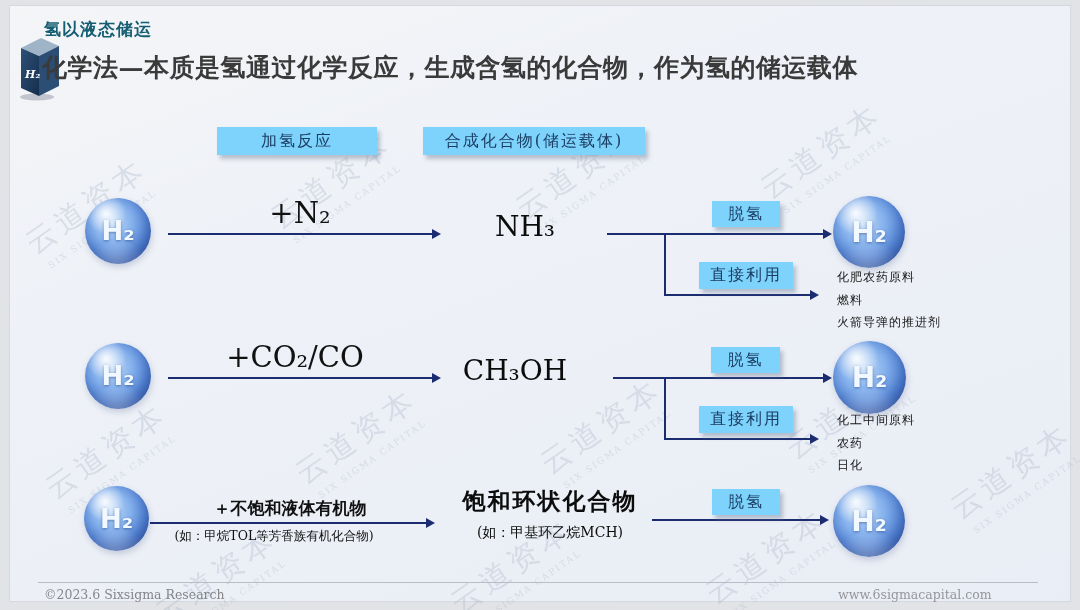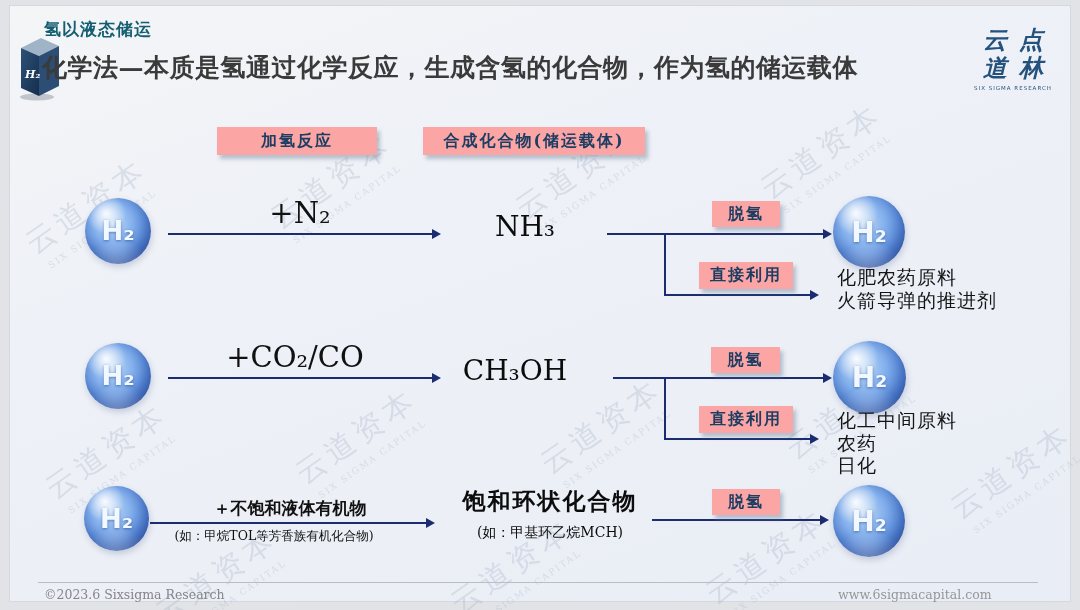--- a/index.html
+++ b/index.html
@@ -25,23 +25,23 @@
             color:#3a3a3a; letter-spacing:.5px; }
   .book-icon { position:absolute; left:16px; top:34px; }
 
   .logo { position:absolute; left:963px; top:26px; width:100px; text-align:center;
           color:#24527c; }
   .logo-cn span { display:block; font-size:24px; font-style:italic; font-weight:bold;
                   letter-spacing:12px; line-height:28px; text-indent:12px; }
   .logo-en { font-size:5.5px; letter-spacing:1px; margin-top:3px; color:#24527c; font-family:"DejaVu Sans",sans-serif; }
 
   
-  .bluebox { position:absolute; background:#fca5a5; box-shadow:3px 4px 4px rgba(110,130,155,.45);
+  .bluebox { position:absolute; background:#7dd3fc; box-shadow:3px 4px 4px rgba(110,130,155,.45);
              display:flex; align-items:center; justify-content:center;
-             font-weight:bold; color:#1c3e63; font-size:16px; letter-spacing:2px; }
+             font-weight:normal; color:#1c3e63; font-size:16px; letter-spacing:2px; }
 
   
   .sphere { position:absolute; border-radius:50%;
     background:
       radial-gradient(circle at 32% 24%, rgba(255,255,255,.95), rgba(255,255,255,0) 30%),
       radial-gradient(circle at 50% 115%, rgba(255,255,255,.5), rgba(255,255,255,0) 42%),
       radial-gradient(circle at 42% 38%, #bdd9f6 0%, #84b0ec 35%, #5082d5 65%, #3757a8 88%, #2e4a97 100%);
     box-shadow: inset -4px -7px 12px rgba(25,45,110,.30), 1px 3px 6px rgba(70,90,140,.25);
     display:flex; align-items:center; justify-content:center;
     color:#f2f8ff; font-weight:bold; font-family:"DejaVu Sans","Liberation Sans",sans-serif;
@@ -54,21 +54,21 @@
            border-bottom:5px solid transparent; border-left:9px solid #1b2d70; }
 
   .rx-label { position:absolute; text-align:center; color:#111; font-size:29px; }
   .rx-label-sm { position:absolute; text-align:center; color:#111; font-size:17px; font-weight:bold; }
   .rx-note { position:absolute; text-align:center; color:#111; font-size:12.5px; }
   .formula { position:absolute; text-align:center; color:#0c0c0c; font-size:28px; }
   .product3 { position:absolute; text-align:center; color:#0c0c0c; }
   .product3 .p-title { font-size:23px; font-weight:bold; letter-spacing:2px; }
   .product3 .p-note  { font-size:14px; margin-top:7px; }
 
-  .uses { position:absolute; font-size:19px; color:#151515; line-height:22.5px; letter-spacing:1px; }
+  .uses { position:absolute; font-size:12px; color:#151515; line-height:22.5px; letter-spacing:1px; }
 
   
   .footer-line { position:absolute; left:38px; top:582px; width:1000px; height:1px; background:#b9bdc6; }
   .footer-left  { position:absolute; left:44px; top:587px; font-size:12.5px; color:#85858a; }
   .footer-right { position:absolute; left:838px; top:587px; width:200px; text-align:left;
                   font-size:12.5px; color:#96969b; }
 </style>
 </head>
 <body>
 
@@ -135,47 +135,41 @@
     </defs>
     <ellipse cx="21" cy="63" rx="17" ry="3.5" fill="rgba(100,110,130,.35)"></ellipse>
     <polygon points="5,14 25,4 43,12 23,22" fill="#9fb4c6"></polygon>
     <polygon points="23,22 43,12 43,52 23,62" fill="#2c4d74"></polygon>
     <polygon points="5,14 23,22 23,62 5,54" fill="url(#gf)"></polygon>
     <text x="9" y="44" font-size="11" font-style="italic" font-weight="bold" fill="#ffffff">H₂</text>
   </svg>
   <div class="kicker">氢以液态储运</div>
   <div class="title">化学法—本质是氢通过化学反应，生成含氢的化合物，作为氢的储运载体</div>
 
-  <div class="logo">
-    <div class="logo-cn">
-      <span>云点</span>
-      <span>道林</span>
-    </div>
-    <div class="logo-en">SIX SIGMA RESEARCH</div>
-  </div>
 
   <div class="bluebox" style="left:217px; top:127px; width:160px; height:28px;">加氢反应</div>
   <div class="bluebox" style="left:423px; top:127px; width:222px; height:28px;">合成化合物(储运载体)</div>
 
   <div>
     <div class="sphere" style="left:85px; top:198px; width:66px; height:66px; font-size:26px;">H₂</div>
     <div class="hline" style="left:168px; top:233px; width:264px;"></div>
     <div class="ahead" style="left:432px; top:229px;"></div>
     <div class="rx-label" style="left:200px; top:196px; width:200px;text-align:center;">+N₂</div>
     <div class="formula" style="left:455px; top:210px; width:140px;">NH₃</div>
     <div class="hline" style="left:607px; top:233px; width:216px;"></div>
     <div class="ahead" style="left:823px; top:229px;"></div>
     <div class="vline" style="left:664px; top:233px; height:63px;"></div>
     <div class="hline" style="left:664px; top:294px; width:146px;"></div>
     <div class="ahead" style="left:810px; top:290px;"></div>
     <div class="bluebox" style="left:712px; top:201px; width:68px; height:26px;">脱氢</div>
     <div class="bluebox" style="left:699px; top:262px; width:94px; height:27px;">直接利用</div>
     <div class="sphere" style="left:833px; top:196px; width:72px; height:72px; font-size:28px;">H₂</div>
     <div class="uses" style="left:837px; top:266px;">
       <div>化肥农药原料</div>
+      <div>燃料</div>
       <div>火箭导弹的推进剂</div>
     </div>
   </div>
 
   <div>
     <div class="sphere" style="left:85px; top:343px; width:66px; height:66px; font-size:26px;">H₂</div>
     <div class="hline" style="left:168px; top:377px; width:264px;"></div>
     <div class="ahead" style="left:432px; top:373px;"></div>
     <div class="rx-label" style="left:185px; top:340px; width:220px;">+CO₂/CO</div>
     <div class="formula" style="left:440px; top:354px; width:150px;">CH₃OH</div>

